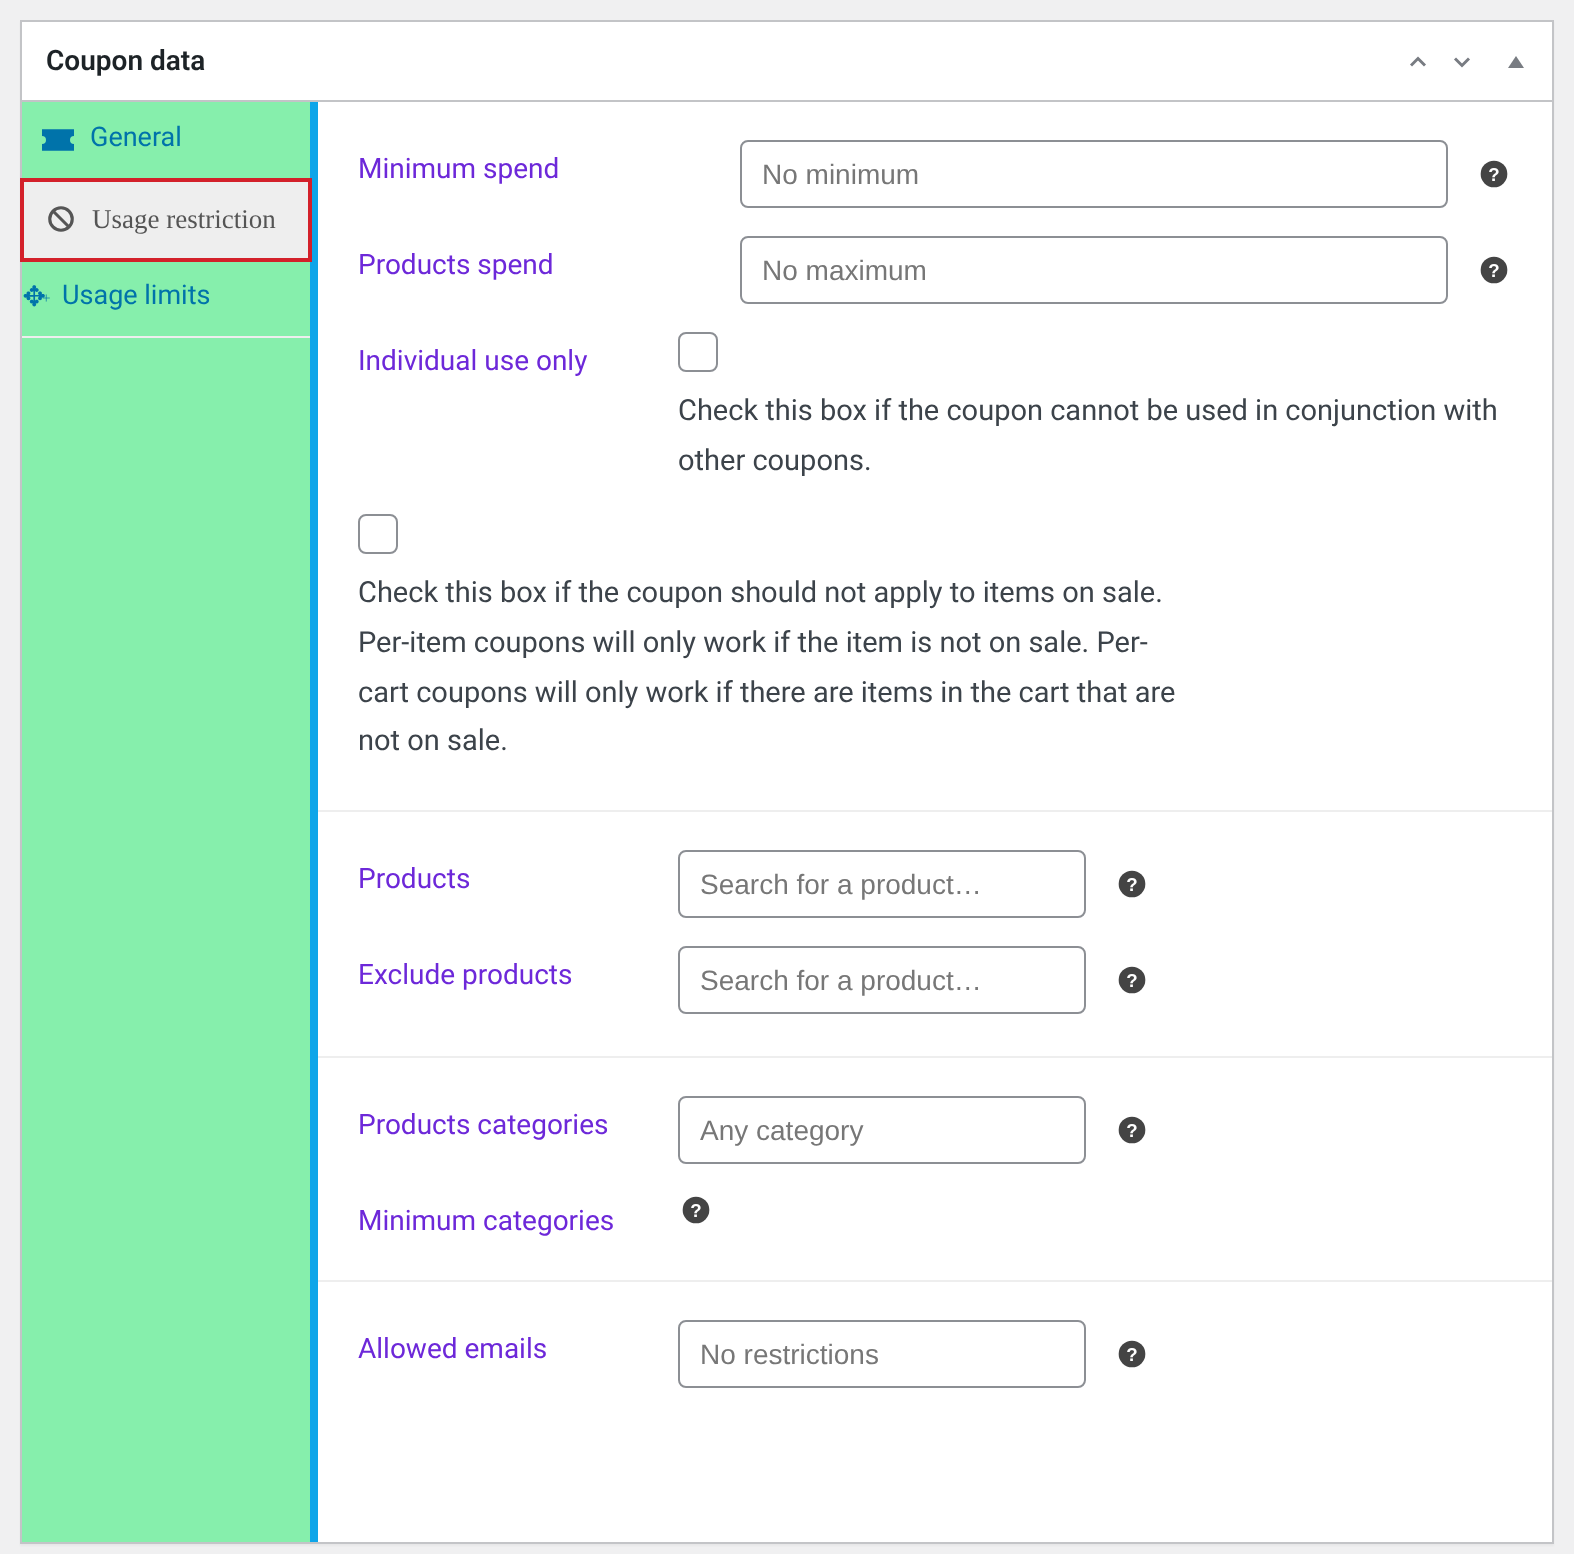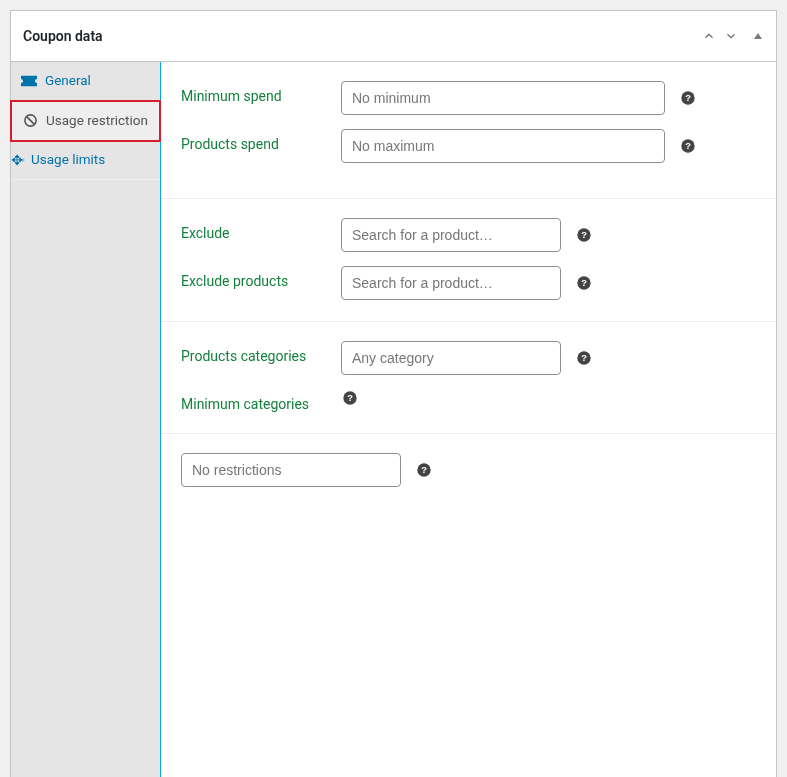--- a/index.html
+++ b/index.html
@@ -15,43 +15,43 @@
     background: #fff;
     border: 1px solid #c3c4c7;
     box-shadow: 0 1px 1px rgba(0,0,0,0.04);
   }
   .panel-header {
     display: flex;
     align-items: center;
     justify-content: space-between;
     border-bottom: 1px solid #c3c4c7;
     padding: 0 12px;
-    height: 51px;
+    height: 40px;
     background: #fff;
   }
   .panel-header h2 {
     font-size: 14px;
     font-weight: 600;
     color: #1d2327;
   }
   .panel-header .controls {
     display: flex;
     align-items: center;
     gap: 8px;
     color: #787c82;
   }
   .panel-header .controls span svg { display:block; }
   .panel-body {
     display: flex;
     min-height: 720px;
   }
   .tabs {
     width: 150px;
-    background: #e5e5e5;
-    border-right: 1px solid #0ea5e9;
+    background: #86efac;
+    border-right: 4px solid #0ea5e9;
   }
   .tabs ul { list-style: none; }
   .tab-item {
     display: flex;
     align-items: flex-start;
     gap: 8px;
     padding: 10px 10px;
     font-size: 13.5px;
     color: #0073aa;
     cursor: pointer;
@@ -68,40 +68,41 @@
     flex-shrink: 0;
     margin-top: 1px;
     display:flex;
     align-items:center;
     justify-content:center;
   }
   .tab-item .icon svg { display:block; }
   .highlight-box {
     border: 2px solid #d3202a;
     margin: -1px;
+    font-family: Liberation Serif, serif;
   }
   .content {
     flex: 1;
     padding: 0;
   }
   .section {
     border-bottom: 1px solid #eee;
     padding: 12px 0 14px 0;
   }
   .section:last-child { border-bottom:none; }
   .field-row {
     display: flex;
     align-items: flex-start;
     padding: 7px 20px 7px 20px;
   }
   .field-label {
     width: 160px;
     flex-shrink: 0;
     padding-top: 7px;
-    color: #15803d;
+    color: #6d28d9;
     font-size: 14px;
   }
   .field-control {
     flex: 1;
     display: flex;
     flex-direction: column;
     gap: 8px;
   }
   .control-line {
     display: flex;
@@ -111,22 +112,22 @@
   input[type=text] {
     height: 34px;
     border: 1px solid #8c8f94;
     border-radius: 4px;
     padding: 0 10px;
     font-size: 14px;
     color: #2c3338;
     background:#fff;
   }
   input[type=text]::placeholder { color: #777; }
-  .w-wide { width: 324px; }
-  .w-med  { width: 220px; }
+  .w-wide { width: 354px; margin-left: 31px; }
+  .w-med  { width: 204px; }
   .checkbox {
     width: 20px;
     height: 20px;
     border: 1px solid #8c8f94;
     border-radius: 4px;
     background:#fff;
     cursor:pointer;
   }
   .help-icon {
     width: 18px;
@@ -234,28 +235,43 @@
               <span class="help-icon">
                 <svg width="16" height="16" viewBox="0 0 24 24" fill="#444">
                     <circle cx="12" cy="12" r="10"></circle>
                     <text x="12" y="17" text-anchor="middle" fill="#fff" font-size="14" font-family="Arial" font-weight="bold">?</text>
                   </svg>
               </span>
             </div>
           </div>
         </div>
 
-
-        <div class="field-row">
+        <div class="field-row">
+          <div class="field-label">Individual use only</div>
+          <div class="field-control">
+            <div class="control-line">
+              <div class="checkbox"></div>
+            </div>
+            <div class="desc">Check this box if the coupon cannot be used in conjunction with other coupons.</div>
+          </div>
+        </div>
+
+        <div class="field-row">
+          <div class="field-control">
+            <div class="control-line">
+              <div class="checkbox"></div>
+            </div>
+            <div class="desc">Check this box if the coupon should not apply to items on sale. Per-item coupons will only work if the item is not on sale. Per-cart coupons will only work if there are items in the cart that are not on sale.</div>
+          </div>
         </div>
       </div>
 
       <div class="section">
         <div class="field-row">
-          <div class="field-label">Exclude</div>
+          <div class="field-label">Products</div>
           <div class="field-control">
             <div class="control-line">
               <input type="text" class="w-med" placeholder="Search for a product…" style="">
               <span class="help-icon">
                 <svg width="16" height="16" viewBox="0 0 24 24" fill="#444">
                     <circle cx="12" cy="12" r="10"></circle>
                     <text x="12" y="17" text-anchor="middle" fill="#fff" font-size="14" font-family="Arial" font-weight="bold">?</text>
                   </svg>
               </span>
             </div>
@@ -302,20 +318,21 @@
                     <text x="12" y="17" text-anchor="middle" fill="#fff" font-size="14" font-family="Arial" font-weight="bold">?</text>
                   </svg>
               </span>
             </div>
           </div>
         </div>
       </div>
 
       <div class="section">
         <div class="field-row">
+          <div class="field-label">Allowed emails</div>
           <div class="field-control">
             <div class="control-line">
               <input type="text" class="w-med" placeholder="No restrictions" style="">
               <span class="help-icon">
                 <svg width="16" height="16" viewBox="0 0 24 24" fill="#444">
                     <circle cx="12" cy="12" r="10"></circle>
                     <text x="12" y="17" text-anchor="middle" fill="#fff" font-size="14" font-family="Arial" font-weight="bold">?</text>
                   </svg>
               </span>
             </div>

